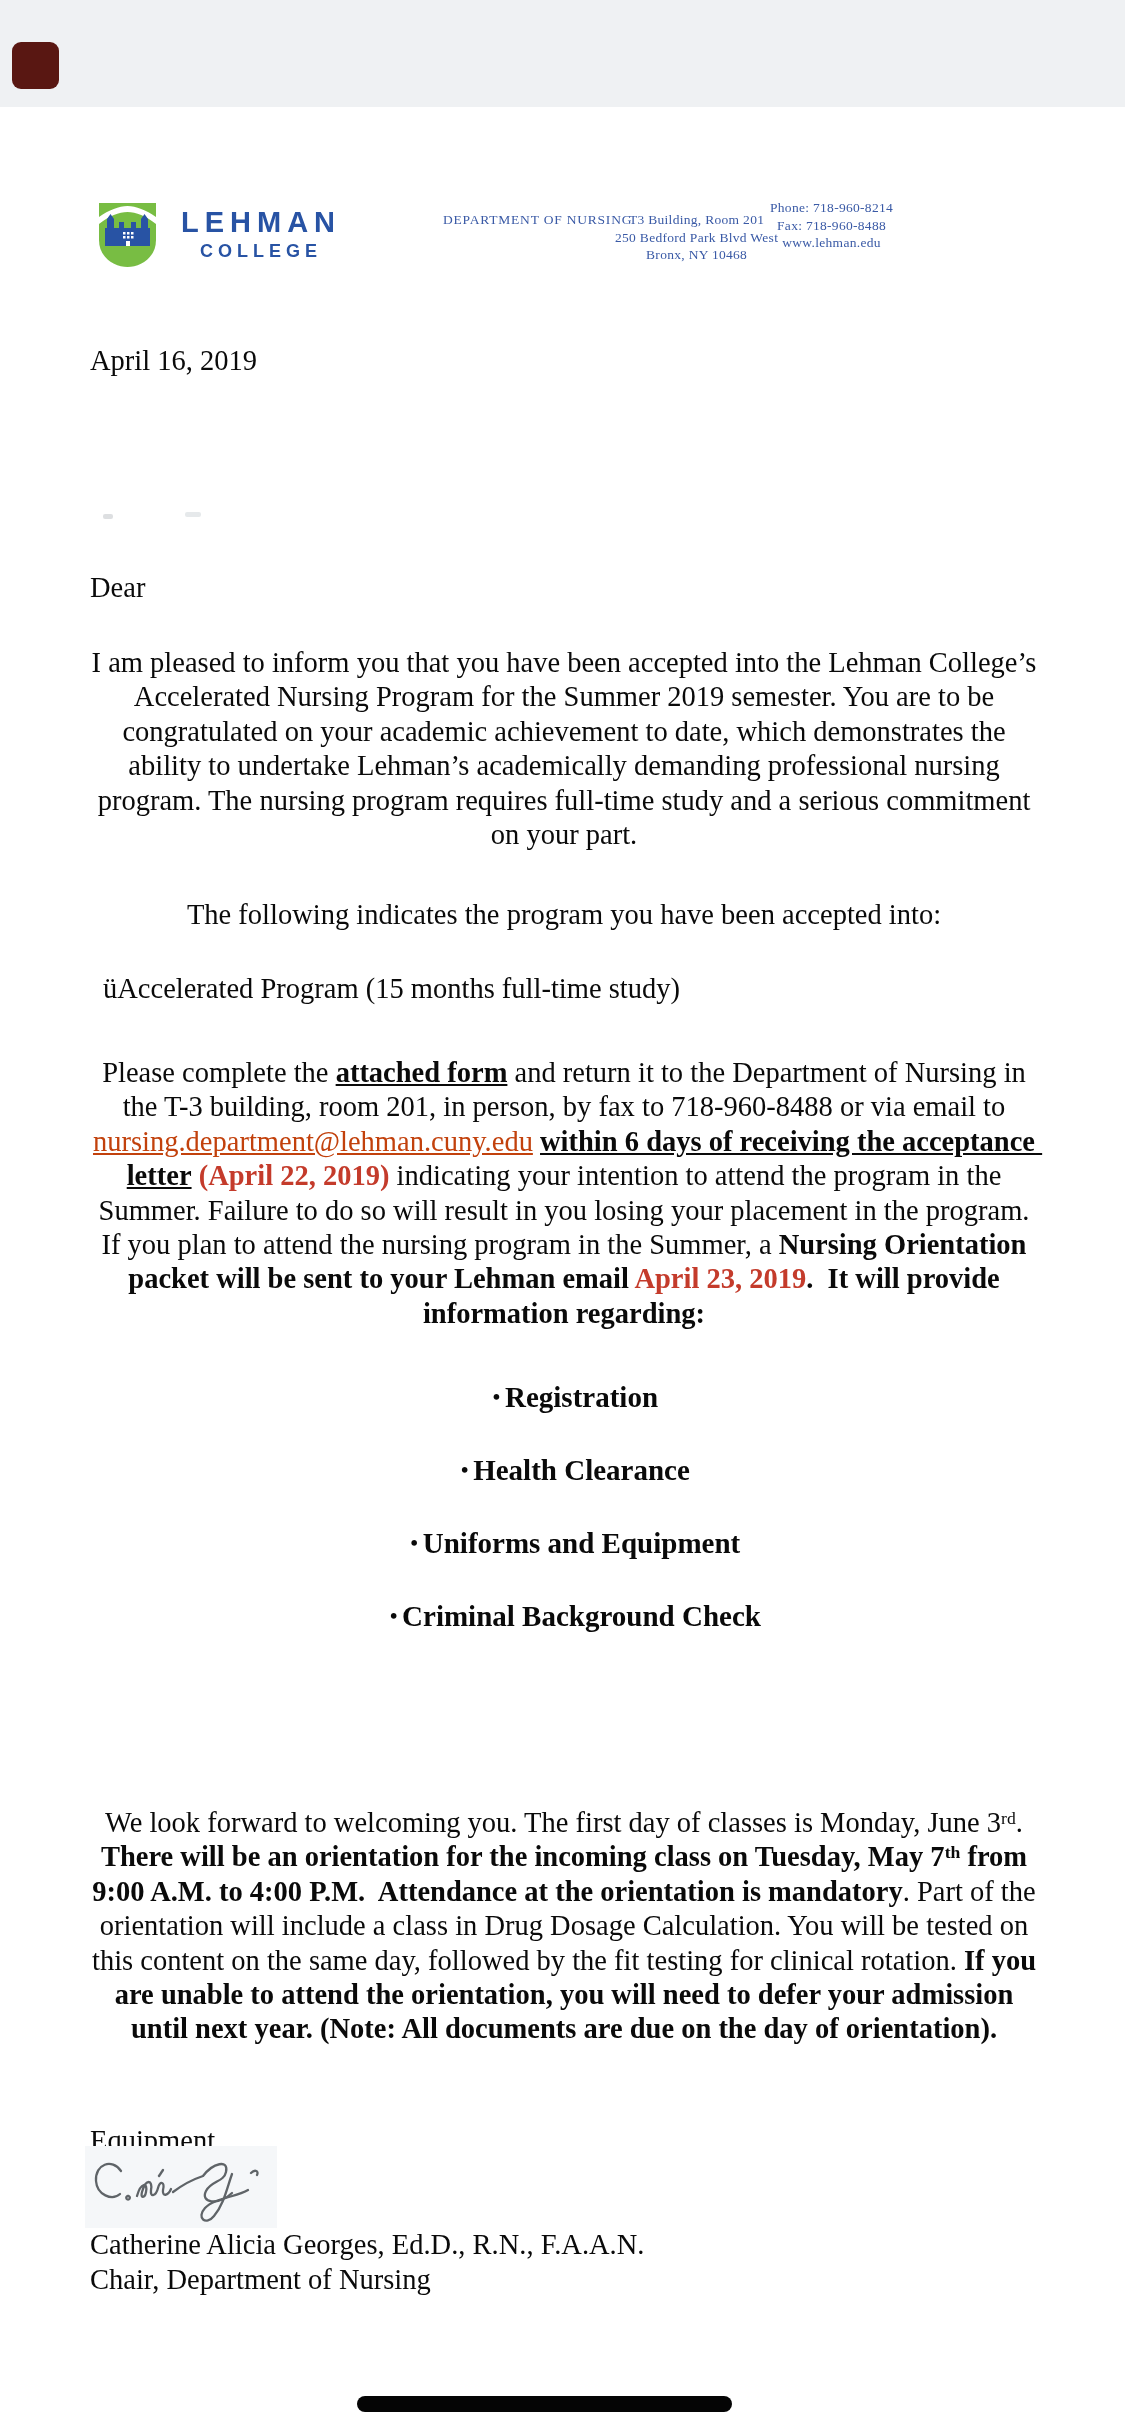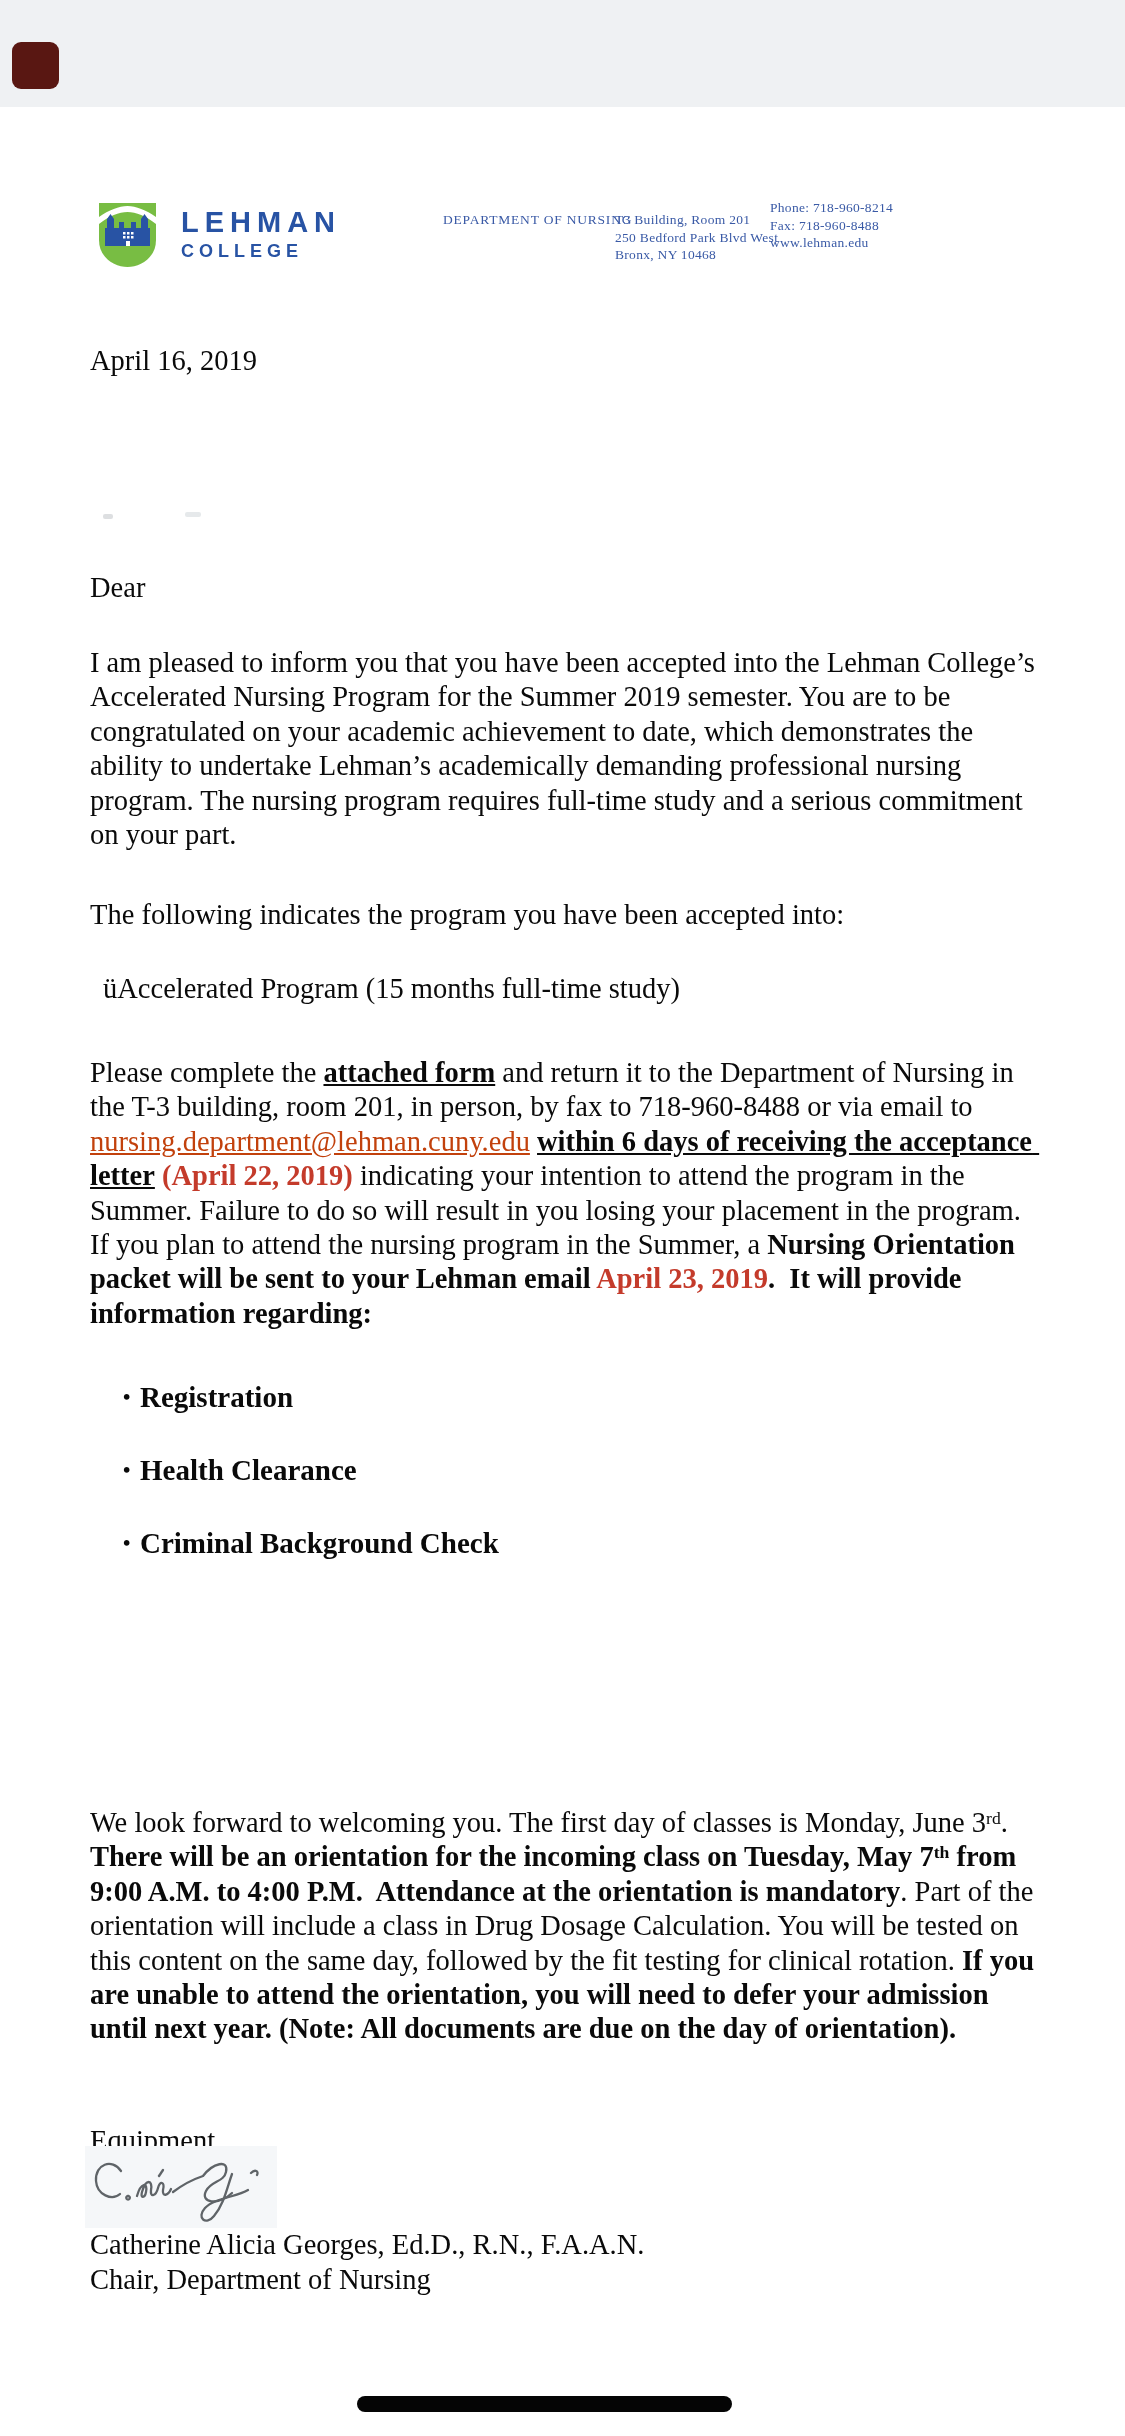--- a/index.html
+++ b/index.html
@@ -1,21 +1,21 @@
 <!DOCTYPE html>
 <html><head>
 <meta charset="utf-8">
 <style>
   html,body{margin:0;padding:0;}
   body{
     width:1125px;height:2436px;position:relative;background:#ffffff;
     font-family:"Liberation Serif","DejaVu Serif",serif;color:#0a0a0a;
     overflow:hidden;
   }
-  .abs{position:absolute;}
+  .abs{position:absolute;text-align:center;}
   .status-band{top:0;left:0;width:1125px;height:107px;background:#eff1f3;}
   .topleft-marker{left:12px;top:42px;width:47px;height:47px;background:#591712;border-radius:9px;}
 
   
   .logo-shield{left:97px;top:202px;width:61px;height:66px;}
   .brand{left:181px;top:206px;font-family:"Liberation Sans",sans-serif;color:#2853a4;}
   .brand .l1{font-size:29px;font-weight:700;letter-spacing:6px;line-height:32px;}
   .brand .l2{font-size:18px;font-weight:700;letter-spacing:5px;line-height:22px;margin-top:2px;}
   .hcol{color:#3a5aa6;font-size:13.5px;line-height:17.5px;letter-spacing:0.3px;}
   .hcol.c1{left:443px;top:211px;letter-spacing:0.8px;}
@@ -104,20 +104,21 @@
 
 <div class="abs para p1">I am pleased to inform you that you have been accepted into the Lehman College’s Accelerated Nursing Program for the Summer 2019 semester. You are to be congratulated on your academic achievement to date, which demonstrates the ability to undertake Lehman’s academically demanding professional nursing program. The nursing program requires full-time study and a serious commitment on your part.</div>
 <div class="abs para p2">The following indicates the program you have been accepted into:</div>
 <div class="abs program-line">üAccelerated Program (15 months full-time study)</div>
 
 <div class="abs para p3"><span class="">Please complete the </span><span class="b u">attached form</span><span class=""> and return it to the Department of Nursing in the T-3 building, room 201, in person, by fax to 718-960-8488 or via email to </span><a href="#" class="link">nursing.department@lehman.cuny.edu</a><span class=""> </span><span class="b u">within 6 days of receiving the acceptance letter</span><span class=""> </span><span class="b red">(April 22, 2019)</span><span class=""> indicating your intention to attend the program in the Summer. Failure to do so will result in you losing your placement in the program. If you plan to attend the nursing program in the Summer, a </span><span class="b">Nursing Orientation packet will be sent to your Lehman email </span><span class="b red">April 23, 2019</span><span class="b">.</span><span class="">  </span><span class="b">It will provide information regarding:</span></div>
 
 <ul class="abs bullets">
     <li>Registration</li>
     <li>Health Clearance</li>
+    <li>Uniforms and Equipment</li>
     <li>Criminal Background Check</li>
   </ul>
 
 <div class="abs para p4"><span class="">We look forward to welcoming you. The first day of classes is Monday, June 3</span><span class="sup">rd</span><span class="">. </span><span class="b">There will be an orientation for the incoming class on Tuesday, May 7</span><span class="b sup">th</span><span class="b"> from 9:00 A.M. to 4:00 P.M.  Attendance at the orientation is mandatory</span><span class="">. Part of the orientation will include a class in Drug Dosage Calculation. You will be tested on this content on the same day, followed by the fit testing for clinical rotation. </span><span class="b">If you are unable to attend the orientation, you will need to defer your admission until next year. (Note: All documents are due on the day of orientation).</span></div>
 
 <div class="abs serif-line closing">Equipment,</div>
 
 <div class="abs sig-wrap">
   <svg width="192" height="82" viewBox="0 0 192 82">
     <g fill="none" stroke="#5f6468" stroke-width="2.3" stroke-linecap="round">

